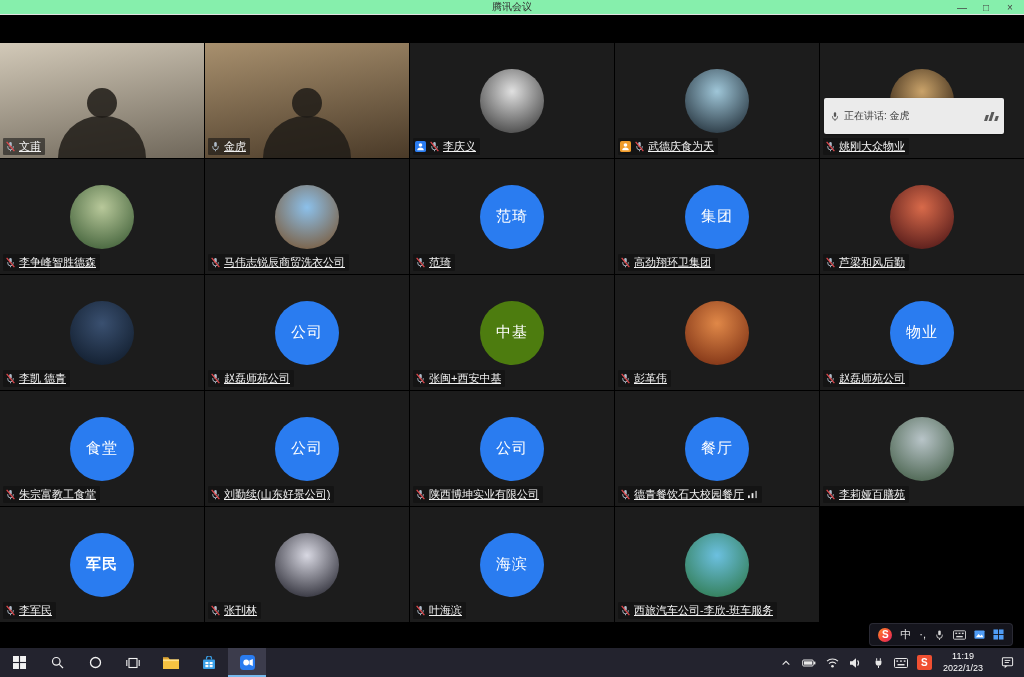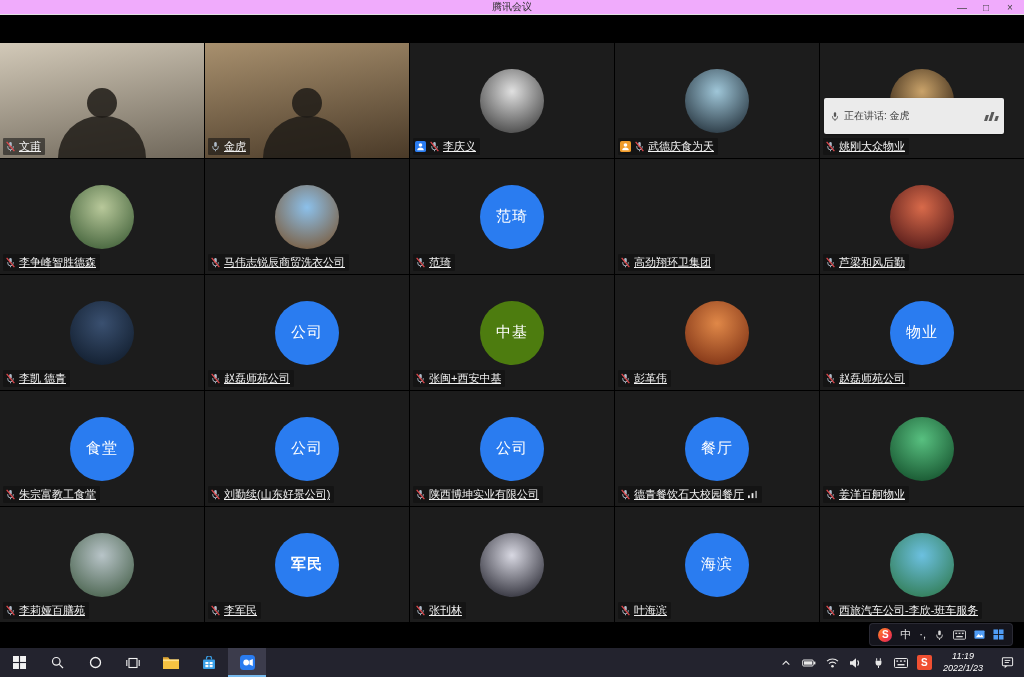--- a/index.html
+++ b/index.html
@@ -1,21 +1,21 @@
 <!DOCTYPE html>
 <html><head>
 <meta charset="utf-8">
 <style>
   * { margin:0; padding:0; box-sizing:border-box; }
   html,body { width:1024px; height:677px; background:#000; overflow:hidden;
               font-family:"Liberation Sans","DejaVu Sans",sans-serif; }
   .app { position:relative; width:1024px; height:677px; display:flex; flex-direction:column; }
 
   
-  .titlebar { height:15px; background:#f0abfc; display:flex; align-items:center;
+  .titlebar { height:15px; background:#86efac; display:flex; align-items:center;
               justify-content:center; position:relative; flex:0 0 auto; border-bottom:1px solid #e2e2e2; }
   .titlebar .title { font-size:10px; color:#333; }
   .win-controls { position:absolute; right:2px; top:0; height:15px; display:flex; align-items:center; }
   .win-btn { width:24px; height:15px; display:flex; align-items:center; justify-content:center;
              font-size:10px; color:#444; line-height:1; }
 
   .topstrip { height:28px; background:#000; flex:0 0 auto; }
 
   
   .grid { height:579px; flex:0 0 auto; display:grid; grid-template-columns:repeat(5,1fr);
@@ -61,21 +61,21 @@
 
   
   .taskbar { height:29px; background:#23232e; display:flex; align-items:stretch; flex:0 0 auto; }
   .tb-left { display:flex; }
   .tb-icon { width:38px; display:flex; align-items:center; justify-content:center; }
   .tb-active { background:#3c3c4c; box-shadow:inset 0 -2px 0 #76b9ed; }
   .tb-right { margin-left:auto; display:flex; align-items:center; }
   .tb-tray { width:23px; height:100%; display:flex; align-items:center; justify-content:center; }
   .sogou-tray { width:15px; height:15px; border-radius:2px; background:#f05032; color:#fff;
                 font-size:10px; font-weight:bold; display:flex; align-items:center; justify-content:center; }
-  .tb-clock { font-size:9px; color:#fff; text-align:center; line-height:1.3; padding:0 7px;font-style:italic; }
+  .tb-clock { font-size:9px; color:#fff; text-align:center; line-height:1.3; padding:0 7px; }
   .tb-action { width:34px; height:100%; display:flex; align-items:center; justify-content:center; }
 </style>
 </head>
 <body>
 
 <div class="app">
 
   <div class="titlebar">
     <span class="title">腾讯会议</span>
     <div class="win-controls">
@@ -261,20 +261,23 @@
         <line class="mic-slash" x1="1.8" y1="1" x2="10.2" y2="11" stroke="#e5484d" stroke-width="1.3"></line>
       </svg>
       <span class="pname">范琦</span>
 
     </div>
 
   </div>
 
   <div class="tile">
 
+    <div class="avatar" style="background: rgb(42, 124, 240);">
+      <span class="avatar-text">集团</span>
+    </div>
     <div class="name-label">
 
       <svg class="mic" width="11" height="11" viewBox="0 0 12 12">
         <rect x="4.6" y="1.2" width="2.8" height="5.2" rx="1.4" fill="#aebbc9"></rect>
         <path d="M3 5.6 v1 a3 3 0 0 0 6 0 v-1" fill="none" stroke="#aebbc9" stroke-width="1"></path>
         <line x1="6" y1="9.6" x2="6" y2="11.2" stroke="#aebbc9" stroke-width="1"></line>
         <line class="mic-slash" x1="1.8" y1="1" x2="10.2" y2="11" stroke="#e5484d" stroke-width="1.3"></line>
       </svg>
       <span class="pname">高劲翔环卫集团</span>
 
@@ -469,38 +472,20 @@
       <span class="pname">德青餐饮石大校园餐厅</span>
       <svg class="signal-icon" width="11" height="9" viewBox="0 0 12 10">
         <rect x="1" y="6" width="2" height="3" fill="#f0f0f0"></rect>
             <rect x="5" y="3.5" width="2" height="5.5" fill="#f0f0f0"></rect>
             <rect x="9" y="1" width="2" height="8" fill="#9a9a9a"></rect>
       </svg>
     </div>
 
   </div>
 
-  <div class="tile">
-
-    <div class="avatar" style="background: radial-gradient(circle at 50% 35%, rgb(88, 192, 128) 0%, rgb(20, 80, 44) 90%);">
-      
-    </div>
-    <div class="name-label">
-
-      <svg class="mic" width="11" height="11" viewBox="0 0 12 12">
-        <rect x="4.6" y="1.2" width="2.8" height="5.2" rx="1.4" fill="#aebbc9"></rect>
-        <path d="M3 5.6 v1 a3 3 0 0 0 6 0 v-1" fill="none" stroke="#aebbc9" stroke-width="1"></path>
-        <line x1="6" y1="9.6" x2="6" y2="11.2" stroke="#aebbc9" stroke-width="1"></line>
-        <line class="mic-slash" x1="1.8" y1="1" x2="10.2" y2="11" stroke="#e5484d" stroke-width="1.3"></line>
-      </svg>
-      <span class="pname">姜洋百舸物业</span>
-
-    </div>
-
-  </div>
 
   <div class="tile">
 
     <div class="avatar" style="background: radial-gradient(circle at 50% 35%, rgb(184, 196, 200) 0%, rgb(70, 96, 74) 90%);">
       
     </div>
     <div class="name-label">
 
       <svg class="mic" width="11" height="11" viewBox="0 0 12 12">
         <rect x="4.6" y="1.2" width="2.8" height="5.2" rx="1.4" fill="#aebbc9"></rect>

